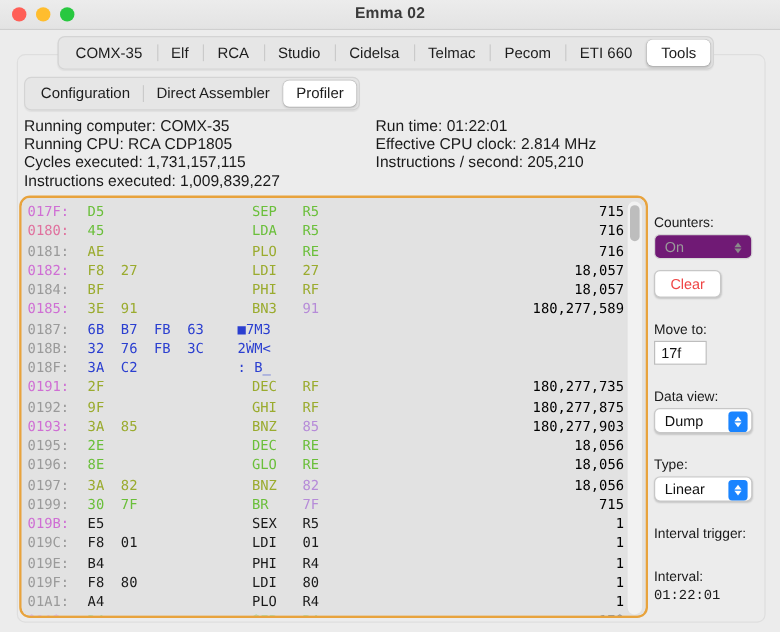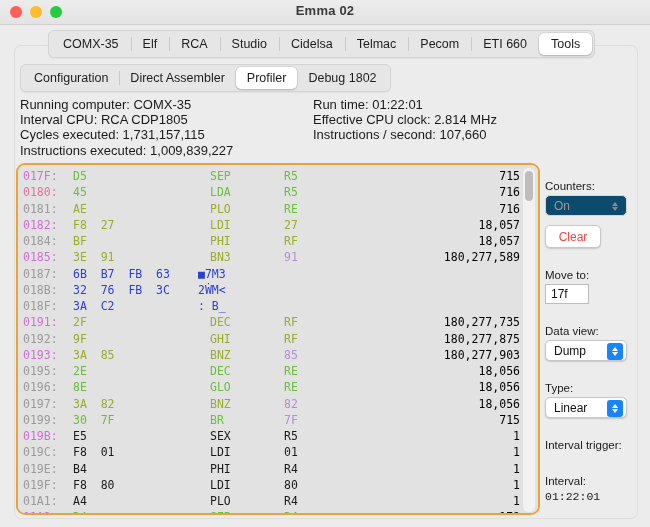--- a/index.html
+++ b/index.html
@@ -63,42 +63,42 @@
     overflow:hidden;box-sizing:border-box;}
   .codeinner{position:absolute;left:0;top:0;right:0;bottom:0;
     background:#e2e2e2;overflow:hidden;}
   .codelist{position:absolute;left:5px;top:3px;
     font-family:"DejaVu Sans Mono","Liberation Mono",monospace;
     font-size:11.5px;line-height:16.25px;white-space:pre;}
   .row{height:16.25px;position:relative;}
   .c-addr{position:absolute;left:0;}
   .c-bytes{position:absolute;left:50px;}
   .c-mnem{position:absolute;left:187px;}
-  .c-oper{position:absolute;left:229px;margin-left:32px;}
+  .c-oper{position:absolute;left:229px;}
   .c-count{position:absolute;left:245px;width:252px;text-align:right;color:#000;}
   .ascii{position:absolute;left:175px;color:#2b3fd0;}
 
   
   .vscroll{position:absolute;right:3px;top:3px;width:12px;height:344px;
     background:#f2f2f2;border-left:1px solid #e0e0e0;border-radius:6px;}
   .vthumb{position:absolute;left:2px;top:3px;width:8px;height:30px;
     background:#bdbdbd;border-radius:4px;}
 
   
   .side{position:absolute;left:545px;top:168px;width:100px;}
   .side .lbl{font-size:11.5px;color:#1a1a1a;margin:12px 0 3px 0;white-space:nowrap;}
   .side .gap{height:9px;}
 
   .popup{position:relative;height:21px;border-radius:5px;
     background:#ffffff;border:.5px solid #c7c7c7;
     box-shadow:0 1px 1.5px rgba(0,0,0,.16);
     display:flex;align-items:center;font-size:12px;color:#111;
     padding-left:8px;box-sizing:border-box;}
   .popup.wide{width:82px;}
-  .popup.disabled{background:#0c4a6e;border-color:#d6d6d6;color:#9a9a9a;box-shadow:none;}
+  .popup.disabled{background:#701a75;border-color:#d6d6d6;color:#9a9a9a;box-shadow:none;}
   .arrows{position:absolute;right:3px;top:2px;width:16px;height:17px;border-radius:3px;
     background:#1a84ff;display:flex;flex-direction:column;align-items:center;
     justify-content:center;gap:1px;}
   .arrows.plain{background:transparent;}
   .arrows span{display:block;width:0;height:0;border-left:3.5px solid transparent;
     border-right:3.5px solid transparent;}
   .arrows span.up{border-bottom:4px solid #fff;}
   .arrows span.dn{border-top:4px solid #fff;}
   .arrows.plain span.up{border-bottom-color:#8a8a8a;}
   .arrows.plain span.dn{border-top-color:#8a8a8a;}
@@ -136,33 +136,32 @@
       <div class="tab"><span>Cidelsa</span></div>
       <div class="tab"><span>Telmac</span></div>
       <div class="tab"><span>Pecom</span></div>
       <div class="tab"><span>ETI 660</span></div>
       <div class="tab sel"><span>Tools</span></div>
     </div>
   <div class="subtabbar" id="sub-tabs">
       <div class="tab"><span>Configuration</span></div>
       <div class="tab"><span>Direct Assembler</span></div>
       <div class="tab sel"><span>Profiler</span></div>
-      <div class="tab"><span>Debug 1802</span></div>
     </div>
 
   <div class="info left" id="info-left">
       <div>Running computer:  COMX-35</div>
-      <div>Interval CPU:  RCA CDP1805</div>
+      <div>Running CPU:  RCA CDP1805</div>
       <div>Cycles executed:  1,731,157,115</div>
       <div>Instructions executed:  1,009,839,227</div>
     </div>
   <div class="info right" id="info-right">
       <div>Run time:  01:22:01</div>
       <div>Effective CPU clock:  2.814 MHz</div>
-      <div>Instructions / second: 107,660</div>
+      <div>Instructions / second: 205,210</div>
     </div>
 
   <div class="codewrap">
     <div class="codeinner">
       <div class="codelist" id="code-list"><div class="row"><span class="c-addr" style="color: rgb(207, 111, 212);">017F:</span><span class="c-bytes" style="color: rgb(106, 191, 58);">D5</span><span class="c-mnem" style="color: rgb(106, 191, 58);">SEP</span><span class="c-oper" style="color: rgb(106, 191, 58);">R5</span><span class="c-count">715</span></div><div class="row"><span class="c-addr" style="color: rgb(224, 113, 158);">0180:</span><span class="c-bytes" style="color: rgb(106, 191, 58);">45</span><span class="c-mnem" style="color: rgb(106, 191, 58);">LDA</span><span class="c-oper" style="color: rgb(106, 191, 58);">R5</span><span class="c-count">716</span></div><div class="row"><span class="c-addr" style="color: rgb(154, 154, 154);">0181:</span><span class="c-bytes" style="color: rgb(154, 171, 46);">AE</span><span class="c-mnem" style="color: rgb(154, 171, 46);">PLO</span><span class="c-oper" style="color: rgb(106, 191, 58);">RE</span><span class="c-count">716</span></div><div class="row"><span class="c-addr" style="color: rgb(207, 111, 212);">0182:</span><span class="c-bytes" style="color: rgb(154, 171, 46);">F8  27</span><span class="c-mnem" style="color: rgb(154, 171, 46);">LDI</span><span class="c-oper" style="color: rgb(154, 171, 46);">27</span><span class="c-count">18,057</span></div><div class="row"><span class="c-addr" style="color: rgb(154, 154, 154);">0184:</span><span class="c-bytes" style="color: rgb(154, 171, 46);">BF</span><span class="c-mnem" style="color: rgb(154, 171, 46);">PHI</span><span class="c-oper" style="color: rgb(154, 171, 46);">RF</span><span class="c-count">18,057</span></div><div class="row"><span class="c-addr" style="color: rgb(207, 111, 212);">0185:</span><span class="c-bytes" style="color: rgb(154, 171, 46);">3E  91</span><span class="c-mnem" style="color: rgb(154, 171, 46);">BN3</span><span class="c-oper" style="color: rgb(182, 139, 216);">91</span><span class="c-count">180,277,589</span></div><div class="row"><span class="c-addr" style="color: rgb(154, 154, 154);">0187:</span><span class="c-bytes" style="color: rgb(43, 63, 208);">6B  B7  FB  63</span><span class="ascii">■7M3</span><span class="c-count"></span></div><div class="row"><span class="c-addr" style="color: rgb(154, 154, 154);">018B:</span><span class="c-bytes" style="color: rgb(43, 63, 208);">32  76  FB  3C</span><span class="ascii">2ẆM&lt;</span><span class="c-count"></span></div><div class="row"><span class="c-addr" style="color: rgb(154, 154, 154);">018F:</span><span class="c-bytes" style="color: rgb(43, 63, 208);">3A  C2</span><span class="ascii">: B̲</span><span class="c-count"></span></div><div class="row"><span class="c-addr" style="color: rgb(207, 111, 212);">0191:</span><span class="c-bytes" style="color: rgb(154, 171, 46);">2F</span><span class="c-mnem" style="color: rgb(154, 171, 46);">DEC</span><span class="c-oper" style="color: rgb(154, 171, 46);">RF</span><span class="c-count">180,277,735</span></div><div class="row"><span class="c-addr" style="color: rgb(154, 154, 154);">0192:</span><span class="c-bytes" style="color: rgb(154, 171, 46);">9F</span><span class="c-mnem" style="color: rgb(154, 171, 46);">GHI</span><span class="c-oper" style="color: rgb(154, 171, 46);">RF</span><span class="c-count">180,277,875</span></div><div class="row"><span class="c-addr" style="color: rgb(207, 111, 212);">0193:</span><span class="c-bytes" style="color: rgb(154, 171, 46);">3A  85</span><span class="c-mnem" style="color: rgb(154, 171, 46);">BNZ</span><span class="c-oper" style="color: rgb(182, 139, 216);">85</span><span class="c-count">180,277,903</span></div><div class="row"><span class="c-addr" style="color: rgb(154, 154, 154);">0195:</span><span class="c-bytes" style="color: rgb(106, 191, 58);">2E</span><span class="c-mnem" style="color: rgb(106, 191, 58);">DEC</span><span class="c-oper" style="color: rgb(106, 191, 58);">RE</span><span class="c-count">18,056</span></div><div class="row"><span class="c-addr" style="color: rgb(154, 154, 154);">0196:</span><span class="c-bytes" style="color: rgb(106, 191, 58);">8E</span><span class="c-mnem" style="color: rgb(106, 191, 58);">GLO</span><span class="c-oper" style="color: rgb(106, 191, 58);">RE</span><span class="c-count">18,056</span></div><div class="row"><span class="c-addr" style="color: rgb(154, 154, 154);">0197:</span><span class="c-bytes" style="color: rgb(154, 171, 46);">3A  82</span><span class="c-mnem" style="color: rgb(154, 171, 46);">BNZ</span><span class="c-oper" style="color: rgb(182, 139, 216);">82</span><span class="c-count">18,056</span></div><div class="row"><span class="c-addr" style="color: rgb(154, 154, 154);">0199:</span><span class="c-bytes" style="color: rgb(106, 191, 58);">30  7F</span><span class="c-mnem" style="color: rgb(106, 191, 58);">BR</span><span class="c-oper" style="color: rgb(182, 139, 216);">7F</span><span class="c-count">715</span></div><div class="row"><span class="c-addr" style="color: rgb(207, 111, 212);">019B:</span><span class="c-bytes" style="color: rgb(26, 26, 26);">E5</span><span class="c-mnem" style="color: rgb(26, 26, 26);">SEX</span><span class="c-oper" style="color: rgb(26, 26, 26);">R5</span><span class="c-count">1</span></div><div class="row"><span class="c-addr" style="color: rgb(154, 154, 154);">019C:</span><span class="c-bytes" style="color: rgb(26, 26, 26);">F8  01</span><span class="c-mnem" style="color: rgb(26, 26, 26);">LDI</span><span class="c-oper" style="color: rgb(26, 26, 26);">01</span><span class="c-count">1</span></div><div class="row"><span class="c-addr" style="color: rgb(154, 154, 154);">019E:</span><span class="c-bytes" style="color: rgb(26, 26, 26);">B4</span><span class="c-mnem" style="color: rgb(26, 26, 26);">PHI</span><span class="c-oper" style="color: rgb(26, 26, 26);">R4</span><span class="c-count">1</span></div><div class="row"><span class="c-addr" style="color: rgb(154, 154, 154);">019F:</span><span class="c-bytes" style="color: rgb(26, 26, 26);">F8  80</span><span class="c-mnem" style="color: rgb(26, 26, 26);">LDI</span><span class="c-oper" style="color: rgb(26, 26, 26);">80</span><span class="c-count">1</span></div><div class="row"><span class="c-addr" style="color: rgb(154, 154, 154);">01A1:</span><span class="c-bytes" style="color: rgb(26, 26, 26);">A4</span><span class="c-mnem" style="color: rgb(26, 26, 26);">PLO</span><span class="c-oper" style="color: rgb(26, 26, 26);">R4</span><span class="c-count">1</span></div><div class="row"><span class="c-addr" style="color: rgb(207, 111, 212);">01A2:</span><span class="c-bytes" style="color: rgb(106, 191, 58);">D4</span><span class="c-mnem" style="color: rgb(106, 191, 58);">SEP</span><span class="c-oper" style="color: rgb(106, 191, 58);">R4</span><span class="c-count">179</span></div><div class="row"><span class="c-count"></span></div><div class="row"></div><div class="row"><span class="ascii"></span><span class="c-count"></span></div><div class="row"></div><div class="row"><span class="c-count"></span></div><div class="row"></div><div class="row"><span class="ascii"></span><span class="c-count"></span></div></div>
     </div>
     <div class="vscroll">
       <div class="vthumb"></div>
     </div>
   </div>

